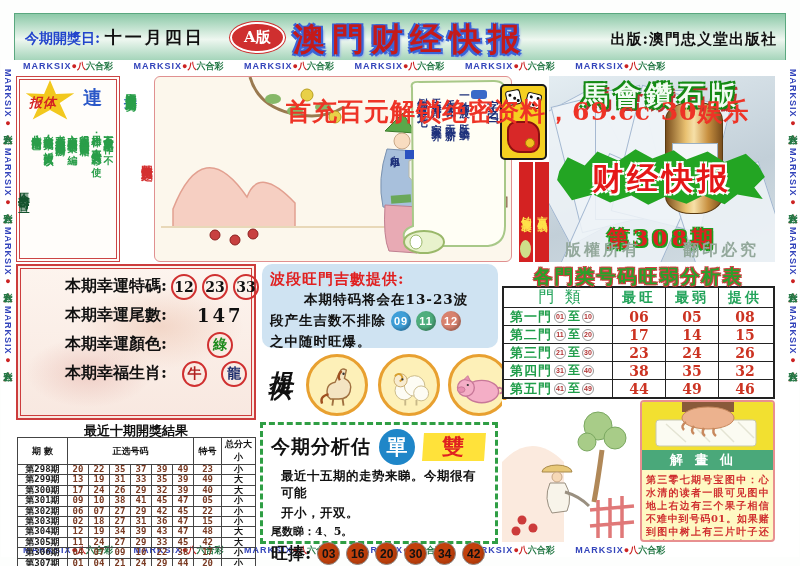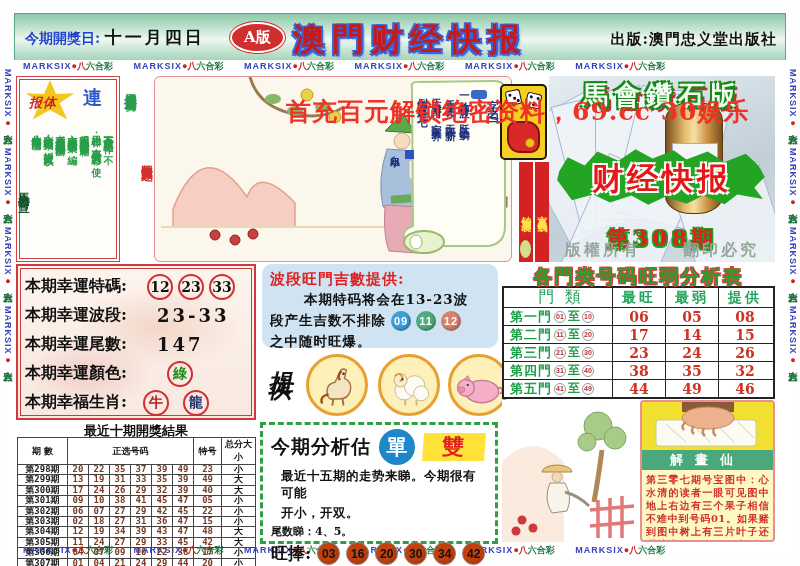--- a/index.html
+++ b/index.html
@@ -113,21 +113,21 @@
     letter-spacing:1px;white-space:nowrap;}
 
   
   .lucky{position:absolute;left:16px;top:264px;width:240px;height:156px;border:2px solid #cc3c3c;
     background:
       radial-gradient(120px 60px at 60% 40%, rgba(232,184,160,.45), transparent 70%),
       radial-gradient(90px 50px at 30% 70%, rgba(220,150,140,.35), transparent 70%),
       linear-gradient(180deg,#fdf4ee,#f8e8e0);}
   .lucky-inner{position:absolute;inset:2px;border:1px solid #cc3c3c;padding:3px 4px;}
   .lrow{display:flex;align-items:center;height:29px;}
-  .llabel{font:bold 16px "DejaVu Serif",serif;color:#111;white-space:nowrap;letter-spacing:0px;width:118px;}
+  .llabel{font:bold 16px "DejaVu Serif",serif;color:#111;white-space:nowrap;letter-spacing:0px;width:118px;margin-left:40px;}
   .lvals{display:flex;align-items:center;gap:5px;margin-left:4px;}
   .circle{width:26px;height:26px;border:2px solid #d03030;border-radius:50%;display:flex;
     align-items:center;justify-content:center;font:bold 14px "DejaVu Serif",serif;color:#111;background:transparent;}
   .lbig{font:bold 18px "DejaVu Serif",serif;color:#111;letter-spacing:3px;margin-left:14px;}
   .c-green{color:#1a8a1a;} .c-ox{color:#b02020;} .c-dragon{color:#1a2a6a;margin-left:14px;}
 
   
   .results{position:absolute;left:16px;top:422px;width:240px;height:122px;}
   .r-title{text-align:center;font:bold 13px "DejaVu Serif",serif;color:#111;height:15px;}
   table.rt{border-collapse:collapse;width:238px;table-layout:fixed;margin-left:1px;}
@@ -351,24 +351,20 @@
     <div class="lucky-inner">
       <div class="lrow">
         <span class="llabel">本期幸運特碼:</span>
         <span class="lvals">
           <span class="circle">12</span>
           <span class="circle">23</span>
           <span class="circle">33</span>
         </span>
       </div>
       <div class="lrow">
-        <span class="llabel">本期幸運波段:</span>
-        <span class="lbig">23-33</span>
-      </div>
-      <div class="lrow">
         <span class="llabel">本期幸運尾數:</span>
         <span class="lbig">147</span>
       </div>
       <div class="lrow">
         <span class="llabel">本期幸運顏色:</span>
         <span class="circle c-green" style="margin-left:24px;">綠</span>
       </div>
       <div class="lrow">
         <span class="llabel">本期幸福生肖:</span>
         <span class="circle c-ox">牛</span>

